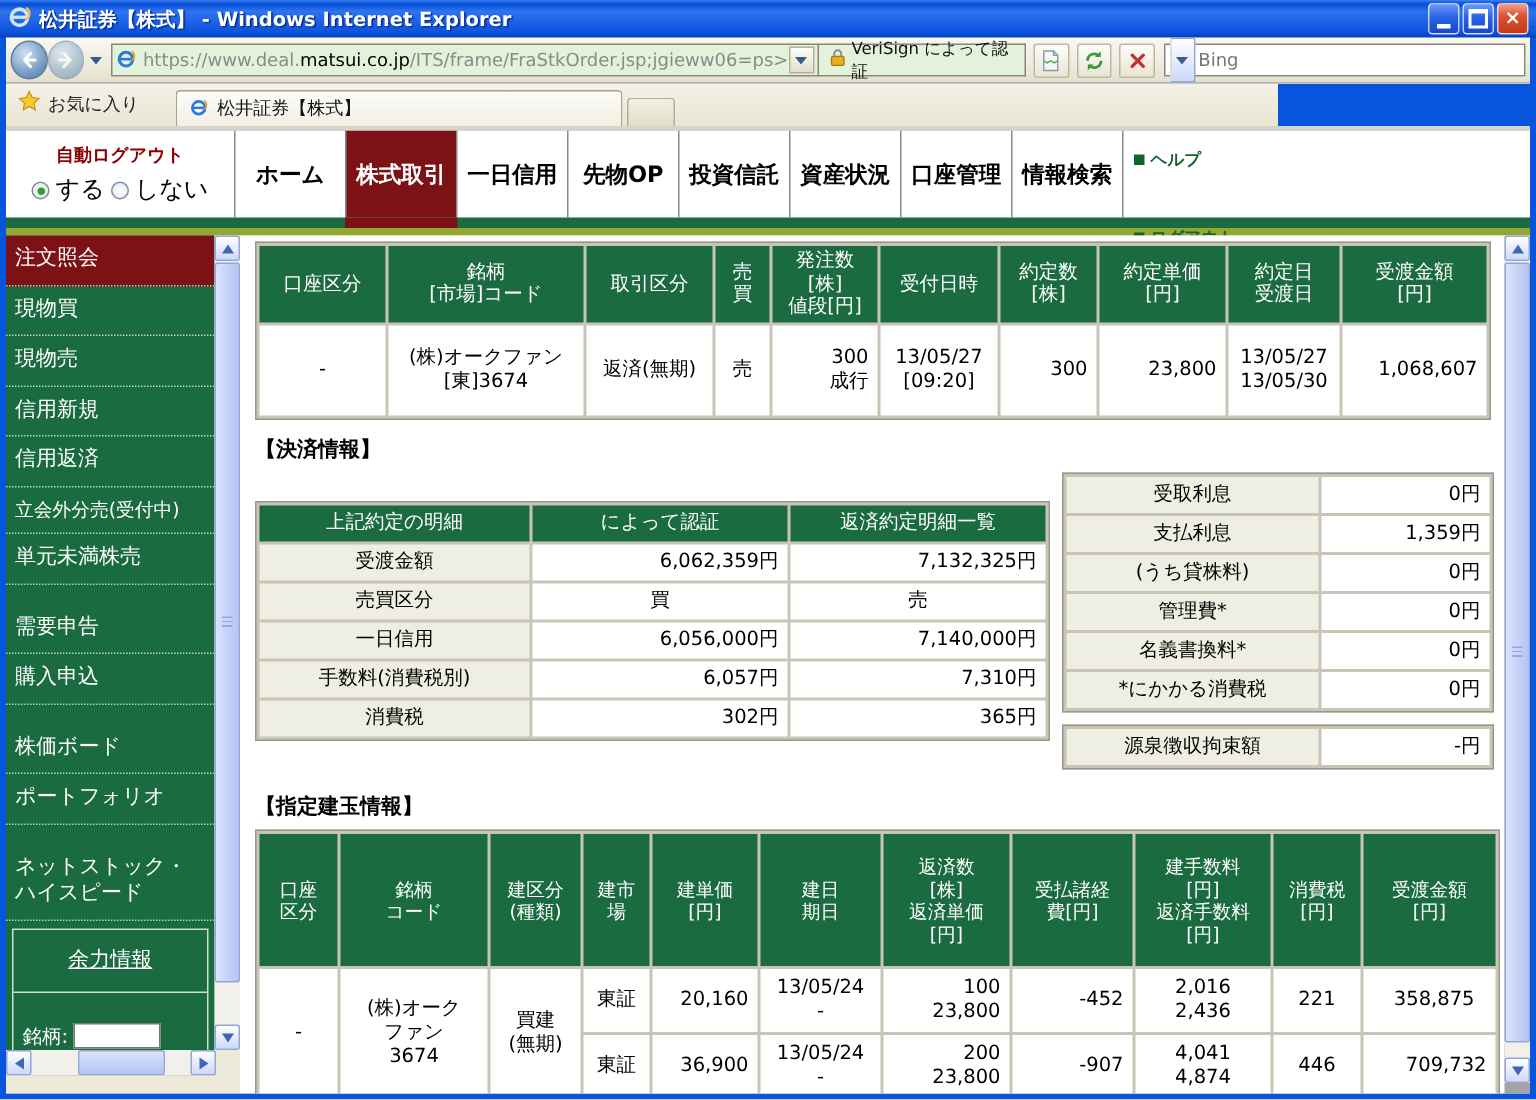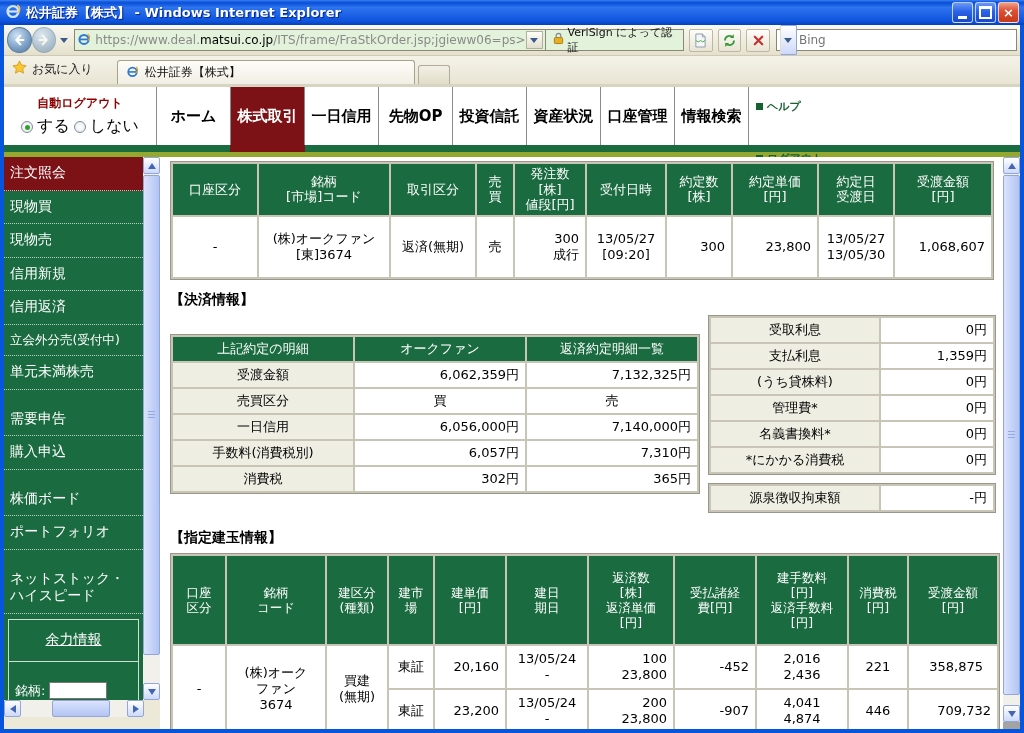--- a/index.html
+++ b/index.html
@@ -32,21 +32,21 @@
   .urltxt .dim { color:#8a8a8a; } .urltxt .dom { color:#000; }
   .addr .dbtn { width:17px; height:18px; background:linear-gradient(#fdfdf8,#e3dfce); border:1px solid #b5b09c; display:flex; align-items:center; justify-content:center; cursor:pointer; }
   .certbox { height:22px; background:#e3f2da; border:1px solid #8a8678; border-left:none; display:flex; align-items:center; gap:4px; padding:0 7px; font-size:11px; color:#111; cursor:pointer; }
   .tbtn { width:25px; height:23px; margin-left:5px; border:1px solid #bdb8a4; border-radius:2px;
     background:linear-gradient(#fefdf9,#e8e4d4); display:flex; align-items:center; justify-content:center; cursor:pointer; }
   .search { width:255px; height:22px; background:#fff; border:1px solid #8a8678; display:flex; align-items:center; margin-left:6px; padding:0 3px; }
   .search input { border:none; outline:none; flex:1; font-size:12px; color:#555; min-width:0; background:transparent; font-family:inherit; }
   .search .sbtn { display:flex; align-items:center; cursor:pointer; padding:0 2px; border-left:1px solid #e0ddd0; height:100%; }
 
   
-  .tabbar { position:absolute; left:4px; top:56px; width:1016px; height:28px; background:linear-gradient(#f4f2e8,#e9e5d4); display:flex; align-items:flex-end; }
+  .tabbar { position:absolute; left:4px; top:56px; width:848px; height:28px; background:linear-gradient(#f4f2e8,#e9e5d4); display:flex; align-items:flex-end; }
   .favbtn { display:flex; align-items:center; gap:5px; font-size:12px; color:#222; padding:0 10px 6px 8px; cursor:pointer; }
   .ietab { width:298px; height:24px; background:linear-gradient(#fdfcf8,#f1efe4); border:1px solid #a8a28c; border-bottom:none;
     border-radius:3px 3px 0 0; display:flex; align-items:center; gap:6px; padding:0 8px; font-size:12px; color:#111; margin-left:14px; cursor:pointer; }
   .newtab { width:32px; height:19px; background:linear-gradient(#f2f0e6,#e2ddc9); border:1px solid #b2ac96; border-bottom:none; border-radius:3px 3px 0 0; margin-left:3px; cursor:pointer; }
   .tabdivider { position:absolute; left:4px; top:84px; width:1016px; height:3px; background:#d8d4c2; }
 
   
   .page { position:absolute; left:4px; top:87px; width:1016px; height:642px; background:#fff; overflow:hidden; }
   .topnav { height:58px; display:flex; align-items:stretch; background:#fff; }
   .autolog { width:152px; display:flex; flex-direction:column; align-items:center; justify-content:center; gap:4px; }
@@ -363,21 +363,21 @@
         <div class="setflex">
           <table class="grid set">
             <colgroup>
                 <col style="width:180px">
                 <col style="width:170px">
                 <col style="width:170px">
               </colgroup>
             <tbody>
                 <tr>
               <td class="h">上記約定の明細</td>
-              <td class="h">オークファン</td>
+              <td class="h">によって認証</td>
               <td class="h">返済約定明細一覧</td>
             </tr>
             <tr>
               <td class="lab">受渡金額</td>
               <td class="r">6,062,359円</td>
               <td class="r">7,132,325円</td>
             </tr>
             <tr>
               <td class="lab">売買区分</td>
               <td class="c">買</td>
@@ -506,21 +506,21 @@
             <td class="r">100
 23,800</td>
             <td class="r red">-452</td>
             <td class="c">2,016
 2,436</td>
             <td class="c">221</td>
             <td class="r" style="padding-right:14px">358,875</td>
           </tr>
           <tr class="data">
             <td class="c">東証</td>
-            <td class="r">23,200</td>
+            <td class="r">36,900</td>
             <td class="c">13/05/24
 -</td>
             <td class="r">200
 23,800</td>
             <td class="r red">-907</td>
             <td class="c">4,041
 4,874</td>
             <td class="c">446</td>
             <td class="r" style="">709,732</td>
           </tr>

